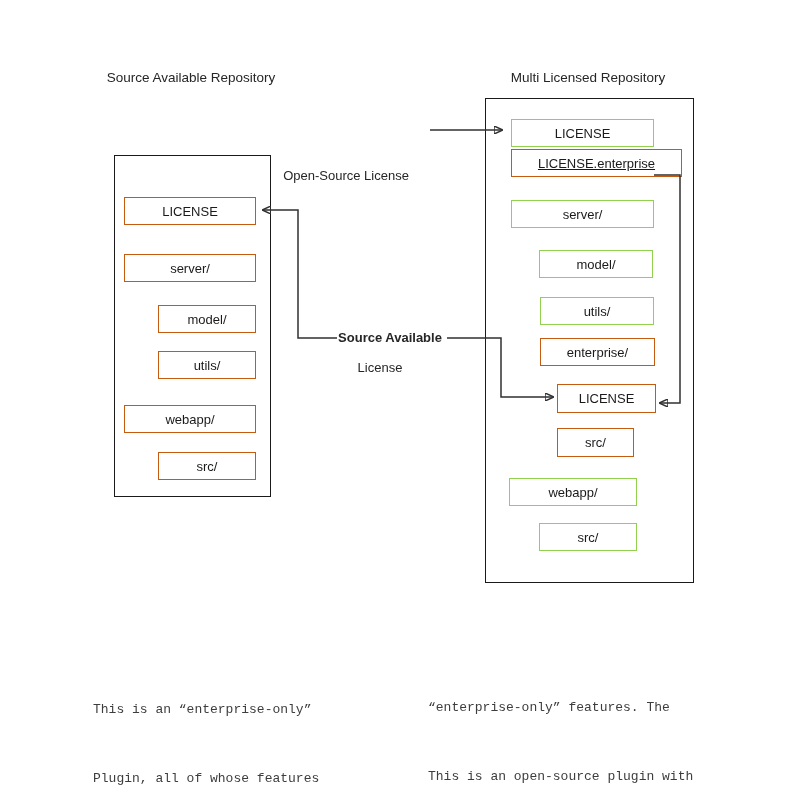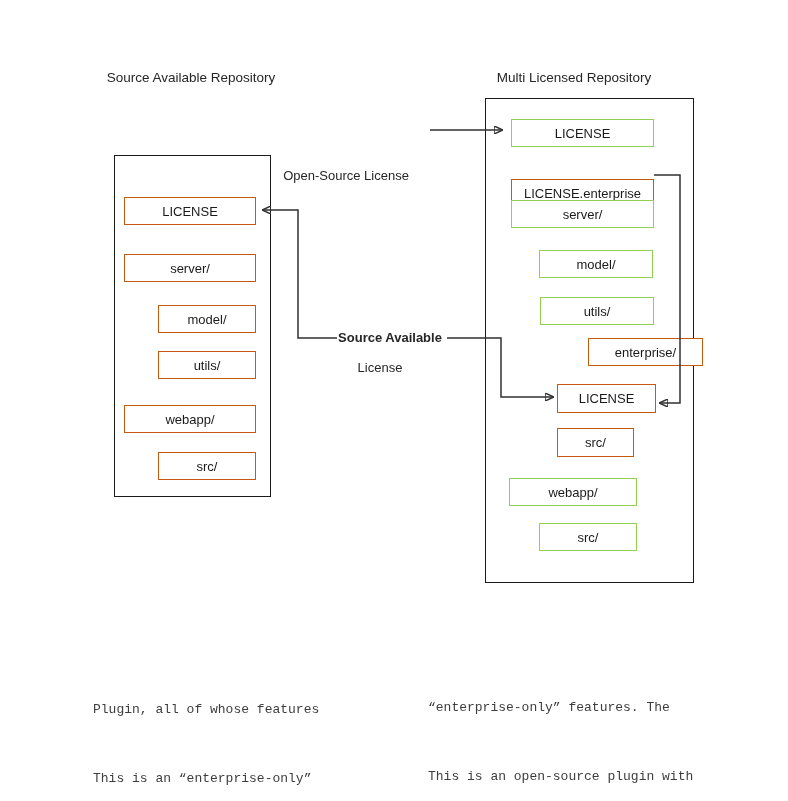--- a/index.html
+++ b/index.html
@@ -67,39 +67,39 @@
     stroke: var(--line, #303030);
     stroke-width: 1.5;
   }
 </style>
 </head>
 <body>
 
 <div id="canvas">
 
   <div class="title" style="left:81px; top:30px; width:220px;">Source Available Repository</div>
-  <div class="title" style="left:464px; top:30px; width:220px;">Multi Licensed Repository</div>
+  <div class="title" style="left:478px; top:30px; width:220px;">Multi Licensed Repository</div>
 
   <div class="repo-outline" style="left:114px; top:155px; width:155px; height:340px;"></div>
 
   <div class="box orange" style="left:124px; top:197px; width:132px; height:28px;">LICENSE</div>
   <div class="box orange" style="left:124px; top:254px; width:132px; height:28px;">server/</div>
   <div class="box orange" style="left:158px; top:305px; width:98px; height:28px;">model/</div>
   <div class="box orange" style="left:158px; top:351px; width:98px; height:28px;">utils/</div>
   <div class="box orange" style="left:124px; top:405px; width:132px; height:28px;">webapp/</div>
   <div class="box orange" style="left:158px; top:452px; width:98px; height:28px;">src/</div>
 
   <div class="repo-outline" style="left:485px; top:98px; width:207px; height:483px;"></div>
 
   <div class="box green" style="left:511px; top:119px; width:143px; height:28px;">LICENSE</div>
-  <div class="box orange" style="left:511px; top:179px; width:143px; height:28px;">LICENSE.enterprise</div>
+  <div class="box orange" style="left:511px; top:149px; width:171px; height:28px;text-decoration:underline;">LICENSE.enterprise</div>
   <div class="box green" style="left:511px; top:200px; width:143px; height:28px;">server/</div>
   <div class="box green" style="left:539px; top:250px; width:114px; height:28px;">model/</div>
   <div class="box green" style="left:540px; top:297px; width:114px; height:28px;">utils/</div>
-  <div class="box orange" style="left:540px; top:338px; width:115px; height:28px;margin-left:48px;">enterprise/</div>
+  <div class="box orange" style="left:540px; top:338px; width:115px; height:28px;">enterprise/</div>
   <div class="box orange" style="left:557px; top:384px; width:99px; height:29px;">LICENSE</div>
   <div class="box orange" style="left:557px; top:428px; width:77px; height:29px;">src/</div>
   <div class="box green" style="left:509px; top:478px; width:128px; height:28px;">webapp/</div>
   <div class="box green" style="left:539px; top:523px; width:98px; height:28px;">src/</div>
 
   <div class="conn-label" style="left:275px; top:121px; width:142px; margin-top:47px;">Open-Source License</div>
   <div class="conn-label" style="left:320px; top:330px; width:140px;font-weight:bold;">Source Available</div>
   <div class="conn-label" style="left:310px; top:360px; width:140px;">License</div>
 
   <svg id="arrows" viewBox="0 0 788 801" xmlns="http://www.w3.org/2000/svg">
@@ -108,22 +108,22 @@
         <path d="M0,0 L9,4 L0,8 Z" fill="#303030" stroke="none"></path>
       </marker>
     </defs>
     <path d="M 430 130 L 502 130" marker-end="url(#arrowR)"></path>
     <path d="M 337 338 L 298 338 L 298 210 L 263 210" marker-end="url(#arrowR)"></path>
     <path d="M 447 338 L 501 338 L 501 397 L 553 397" marker-end="url(#arrowR)"></path>
     <path d="M 654 175 L 680 175 L 680 403 L 660 403" marker-end="url(#arrowR)"></path>
   </svg>
 
   <div class="para" style="left:93px; top:651px;">
+    <div>This is an “enterprise-only”</div>
     <div>Plugin, all of whose features</div>
-    <div>This is an “enterprise-only”</div>
     
   </div>
   <div class="para" style="left:428px; top:652px; line-height:22.7px;">
     <div>“enterprise-only” features. The</div>
     <div>This is an open-source plugin with</div>
     
     
     
   </div>
 

